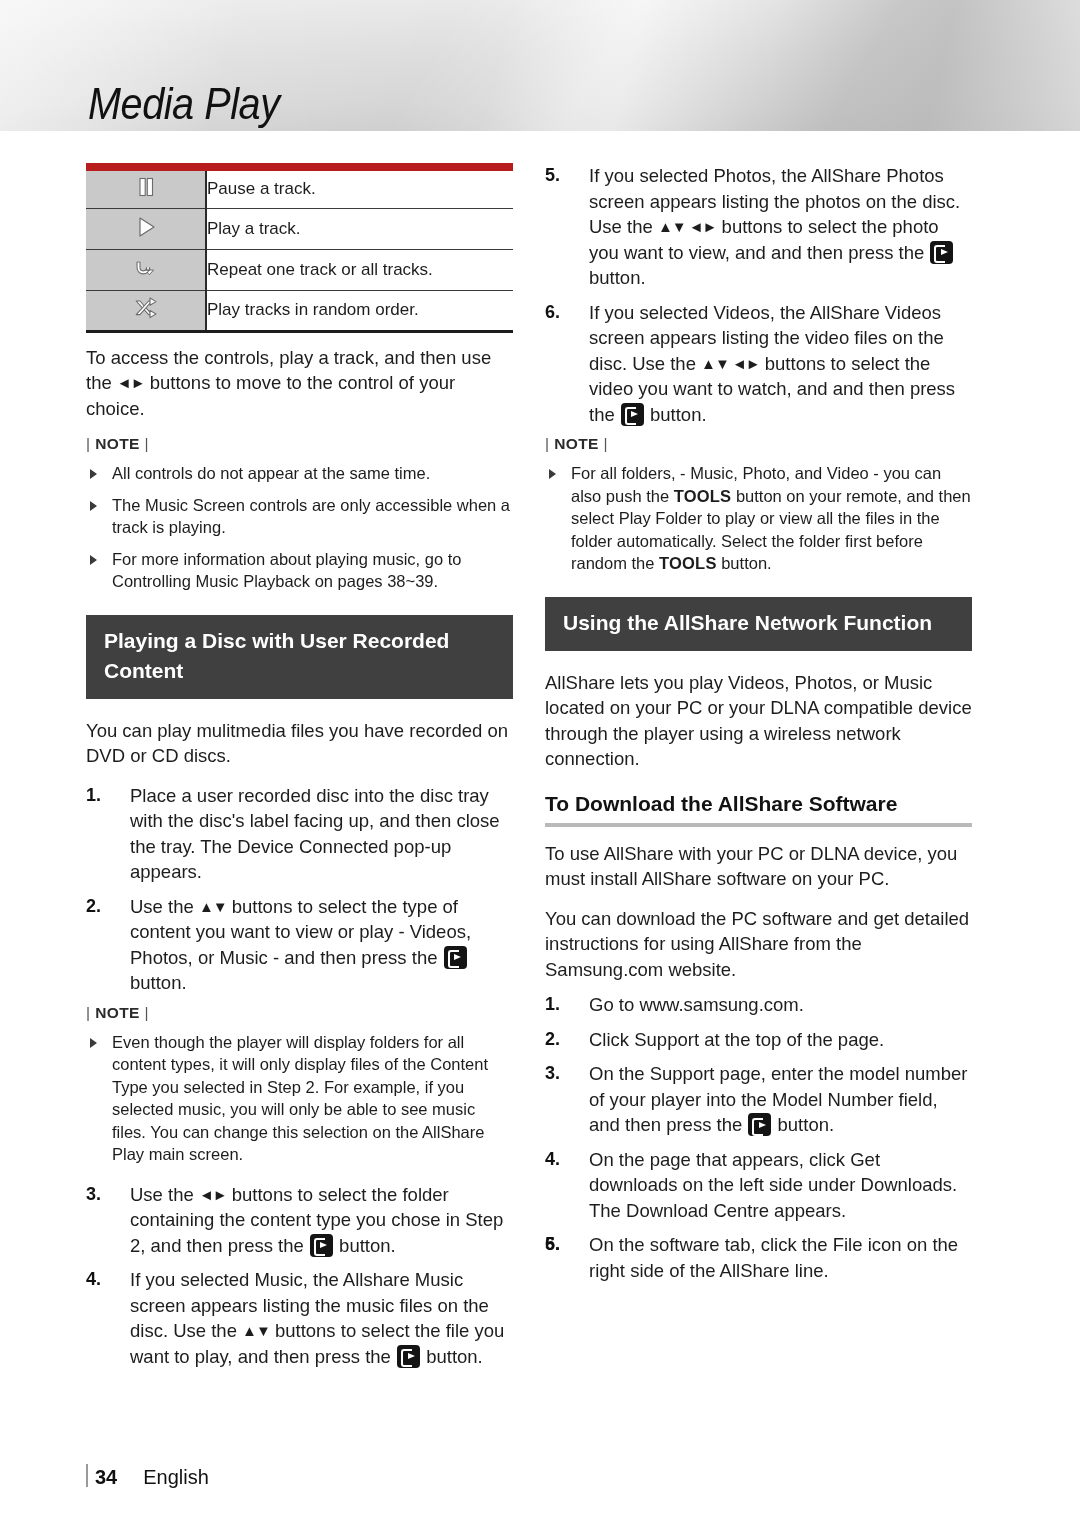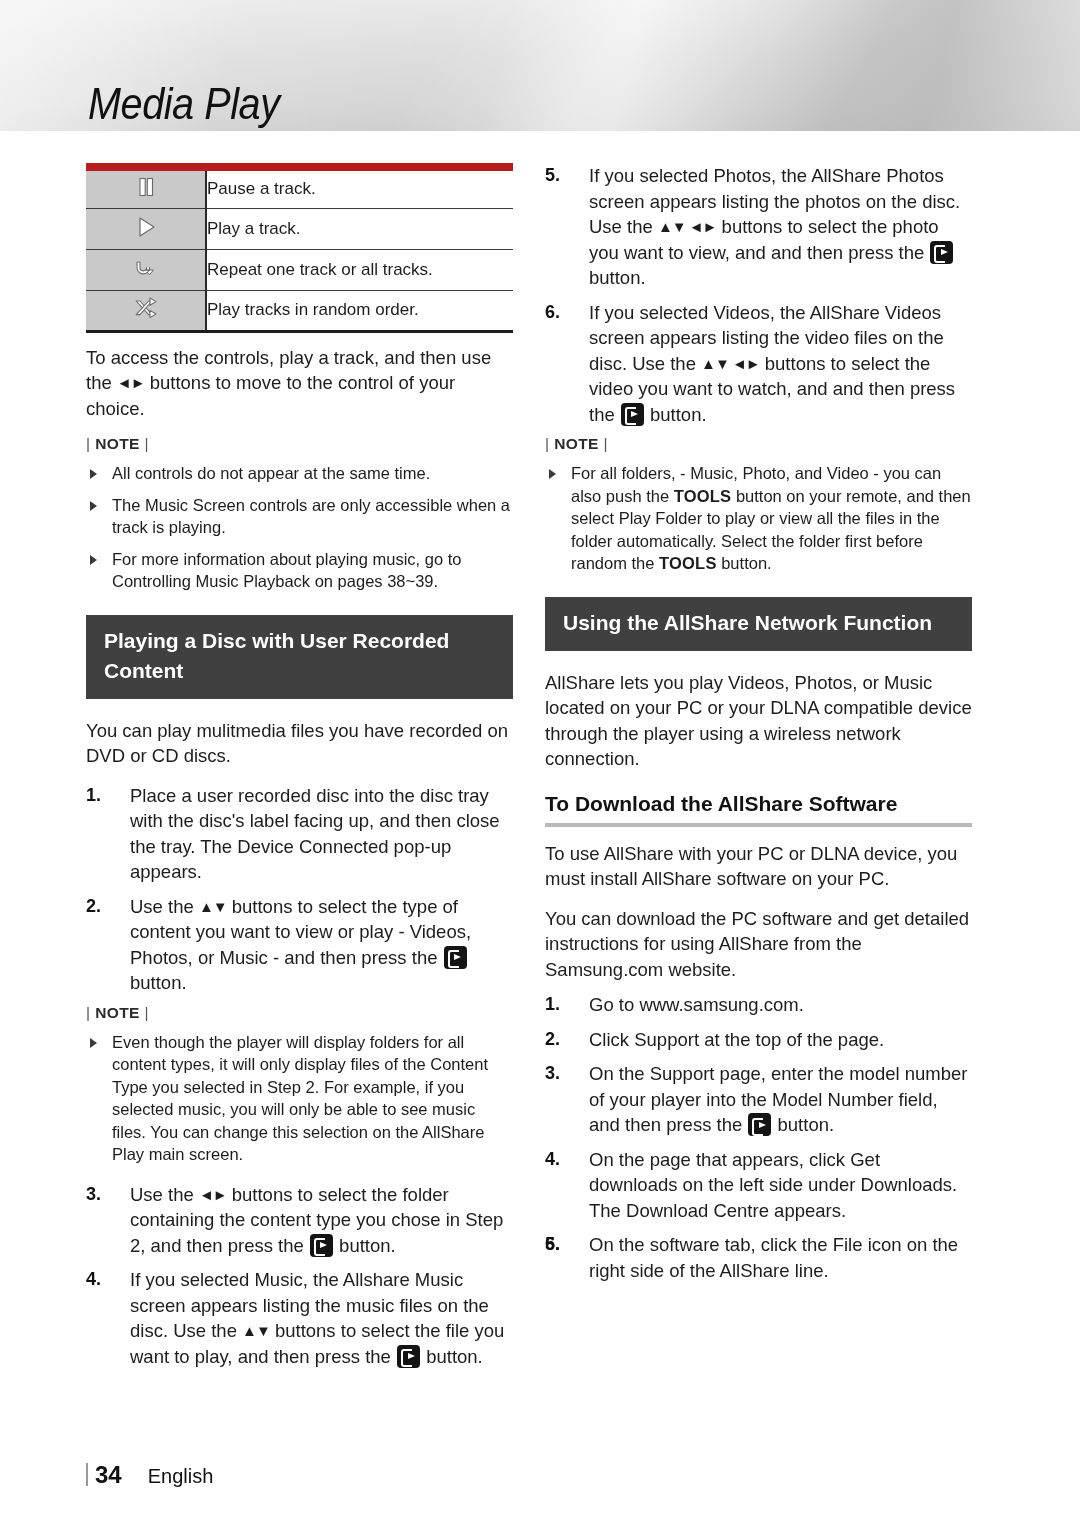--- a/index.html
+++ b/index.html
@@ -209,21 +209,21 @@
   }
   .footer .rule {
     display: inline-block;
     width: 2px;
     height: 23px;
     background: #9a9a9a;
     margin-right: 7px;
     position: relative;
     top: 3px;
   }
-  .footer .pg { font-size: 24px; font-weight: bold; color: #111; }
+  .footer .pg { font-size: 20px; font-weight: bold; color: #111; }
   .footer .lang { font-size: 20px; color: #111; margin-left: 26px; }
 </style>
 </head>
 <body>
 
 <div class="header-band"></div>
 <div class="chapter-title">Media Play</div>
 
 <div class="page">
 

